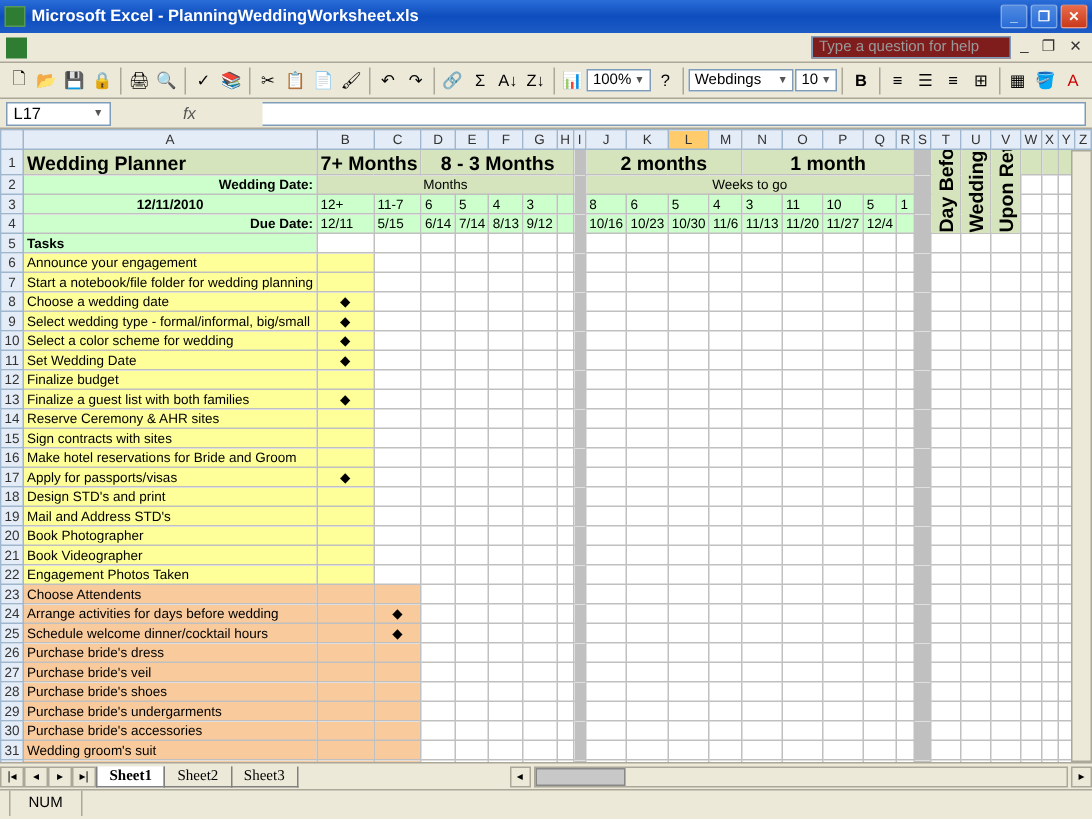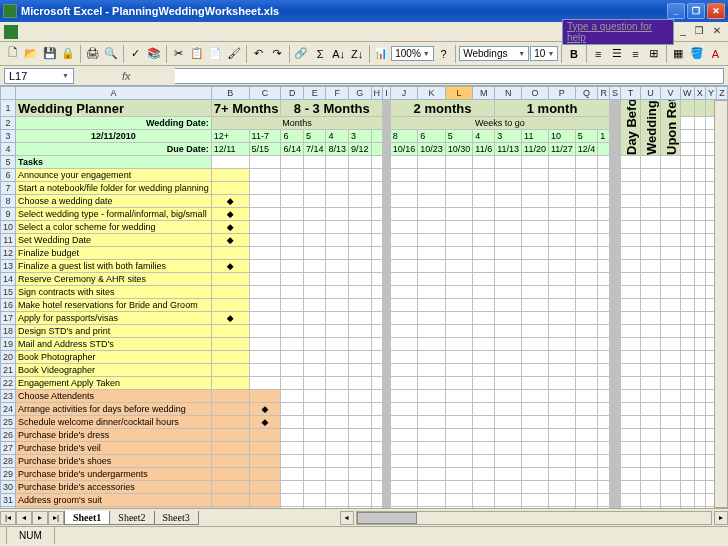--- a/index.html
+++ b/index.html
@@ -11,21 +11,21 @@
 .titlebar .title-text { flex: 1; }
 .winbtns { display: flex; gap: 2px; }
 .winbtn { width: 18px; height: 16px; background: linear-gradient(to bottom, #4f8ae0, #2a6dd8); border: 1px solid #fff5; border-radius: 2px; color: white; display: flex; align-items: center; justify-content: center; font-size: 9px; cursor: pointer; }
 .winbtn.close { background: linear-gradient(to bottom, #e86a4a, #c93a1a); }
 
 
 .menubar { background: #ece9d8; height: 20px; display: flex; align-items: center; padding: 0 4px; border-bottom: 1px solid #aca899; }
 .menubar .appicon2 { width: 14px; height: 14px; background: #2e7d32; margin-right: 6px; }
 .menu-item { padding: 2px 6px; font-size: 11px; cursor: pointer; }
 .menu-item u { text-decoration: underline; }
-.question-box { margin-left: auto; border: 1px solid #7f9db9; background: #4c1d95; padding: 1px 4px; font-size: 10px; color: #999; width: 112px; text-decoration: underline; }
+.question-box { margin-left: auto; border: 1px solid #7f9db9; background: #7f1d1d; padding: 1px 4px; font-size: 10px; color: #999; width: 133px; }
 .close-doc { width: 14px; height: 14px; margin-left: 4px; color: #333; cursor: pointer; text-align: center; }
 .restore-doc { width: 14px; height: 14px; margin-left: 2px; color: #333; cursor: pointer; text-align: center; }
 
 
 .toolbar { background: #ece9d8; height: 24px; display: flex; align-items: center; padding: 0 4px; gap: 1px; border-bottom: 1px solid #aca899; }
 .tbtn { width: 20px; height: 20px; display: flex; align-items: center; justify-content: center; font-size: 11px; cursor: pointer; border: 1px solid transparent; }
 .tsep { width: 1px; height: 18px; background: #aca899; margin: 0 2px; }
 .tdd { border: 1px solid #7f9db9; background: white; padding: 1px 3px; font-size: 10px; display: flex; align-items: center; gap: 2px; }
 .tdd .arrow { font-size: 7px; color: #555; }
 
@@ -762,21 +762,21 @@
           <td class=""></td>
           <td class=""></td>
           <td class=""></td>
           <td class=""></td>
           <td class=""></td>
           <td class=""></td>
           <td class=""></td>
         </tr>
         <tr>
           <th class="rowhdr">22</th>
-          <td class="yellow">Engagement Apply Taken</td>
+          <td class="yellow">Engagement Photos Taken</td>
           <td class="yellow dot"></td>
           <td class=" dot"></td>
           <td class=""></td>
           <td class=""></td>
           <td class=""></td>
           <td class=""></td>
           <td class=""></td>
           <td class="greytd"></td>
           <td class=""></td>
           <td class=""></td>
@@ -1023,21 +1023,21 @@
           <td class=""></td>
           <td class=""></td>
           <td class=""></td>
           <td class=""></td>
           <td class=""></td>
           <td class=""></td>
           <td class=""></td>
         </tr>
         <tr>
           <th class="rowhdr">31</th>
-          <td class="orange">Address groom's suit</td>
+          <td class="orange">Wedding groom's suit</td>
           <td class="orange dot"></td>
           <td class=" orange2 dot"></td>
           <td class=""></td>
           <td class=""></td>
           <td class=""></td>
           <td class=""></td>
           <td class=""></td>
           <td class="greytd"></td>
           <td class=""></td>
           <td class=""></td>

